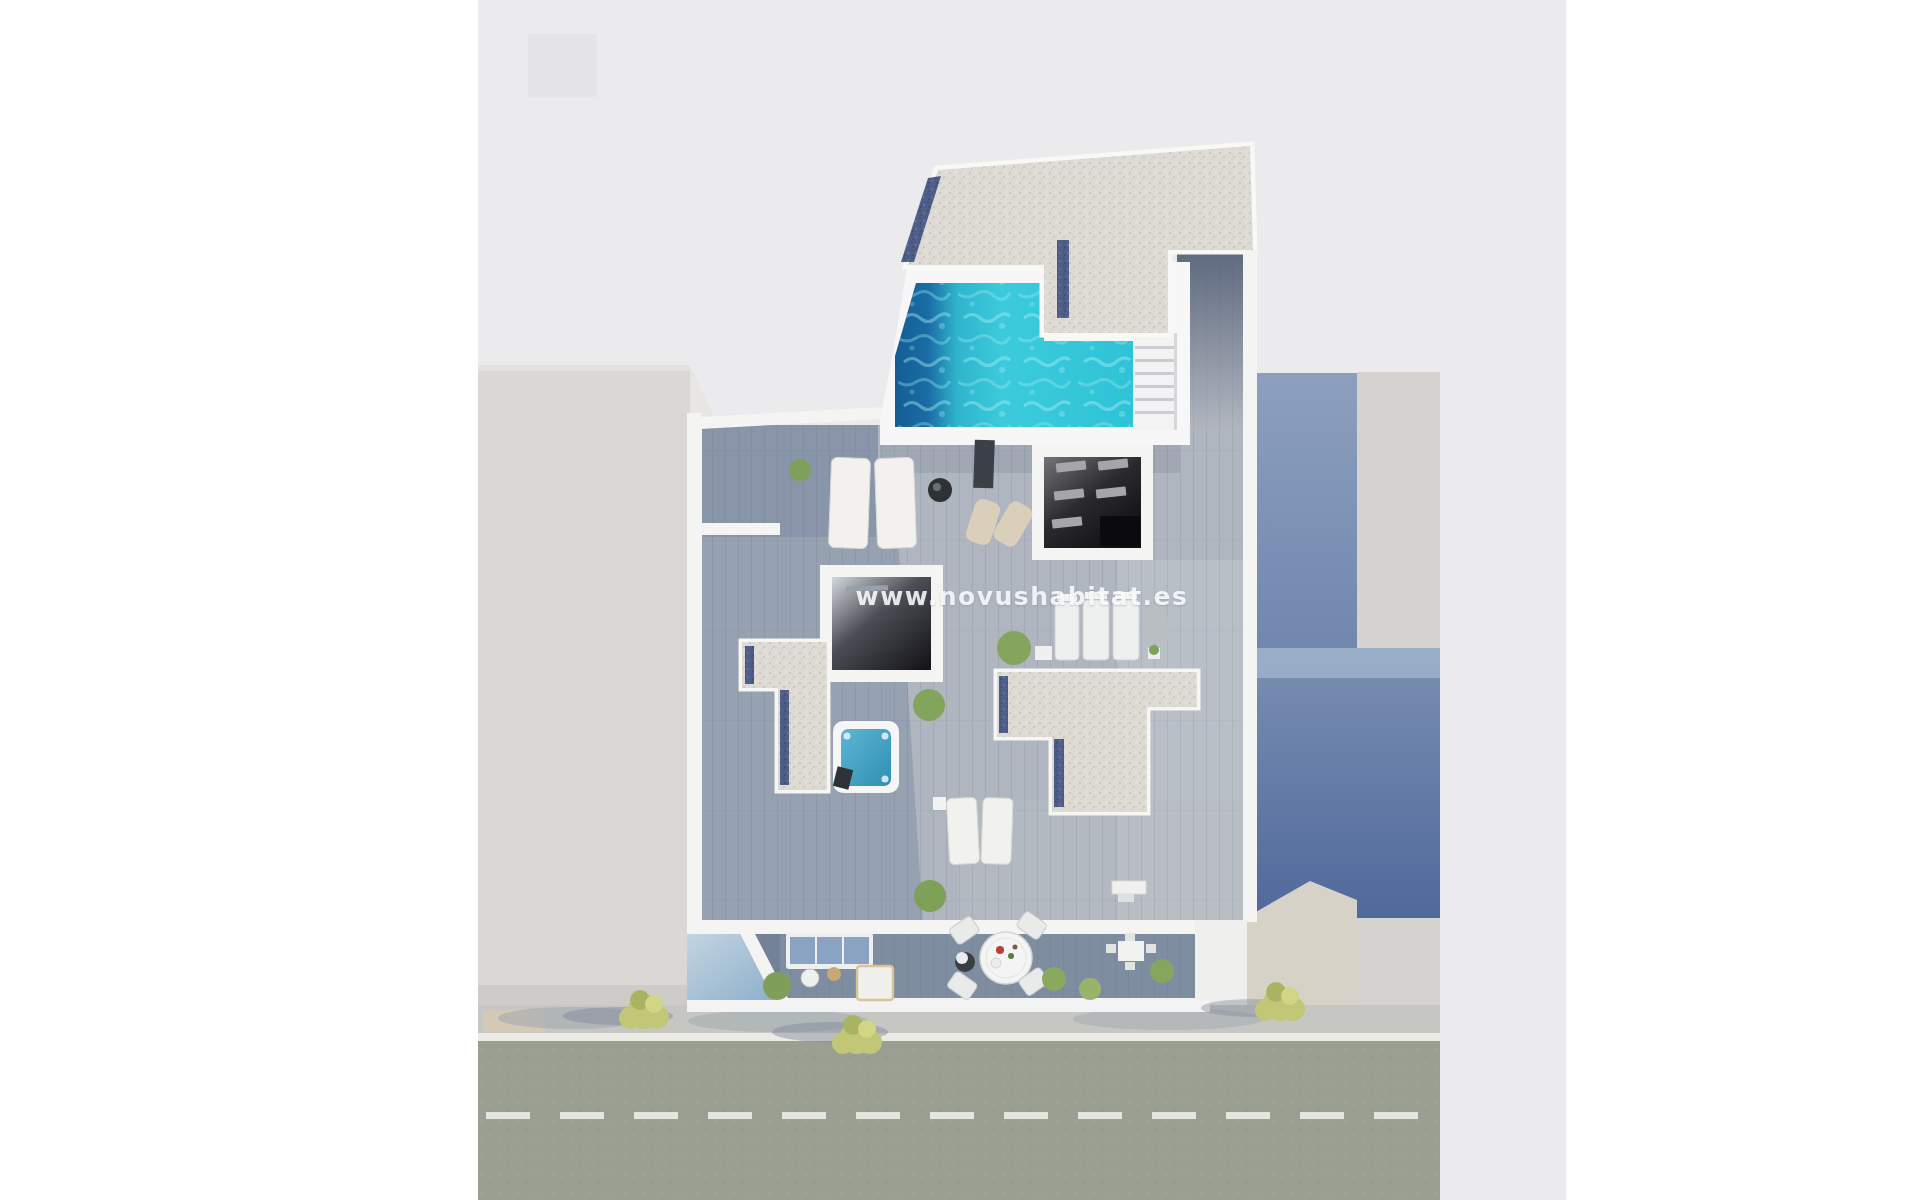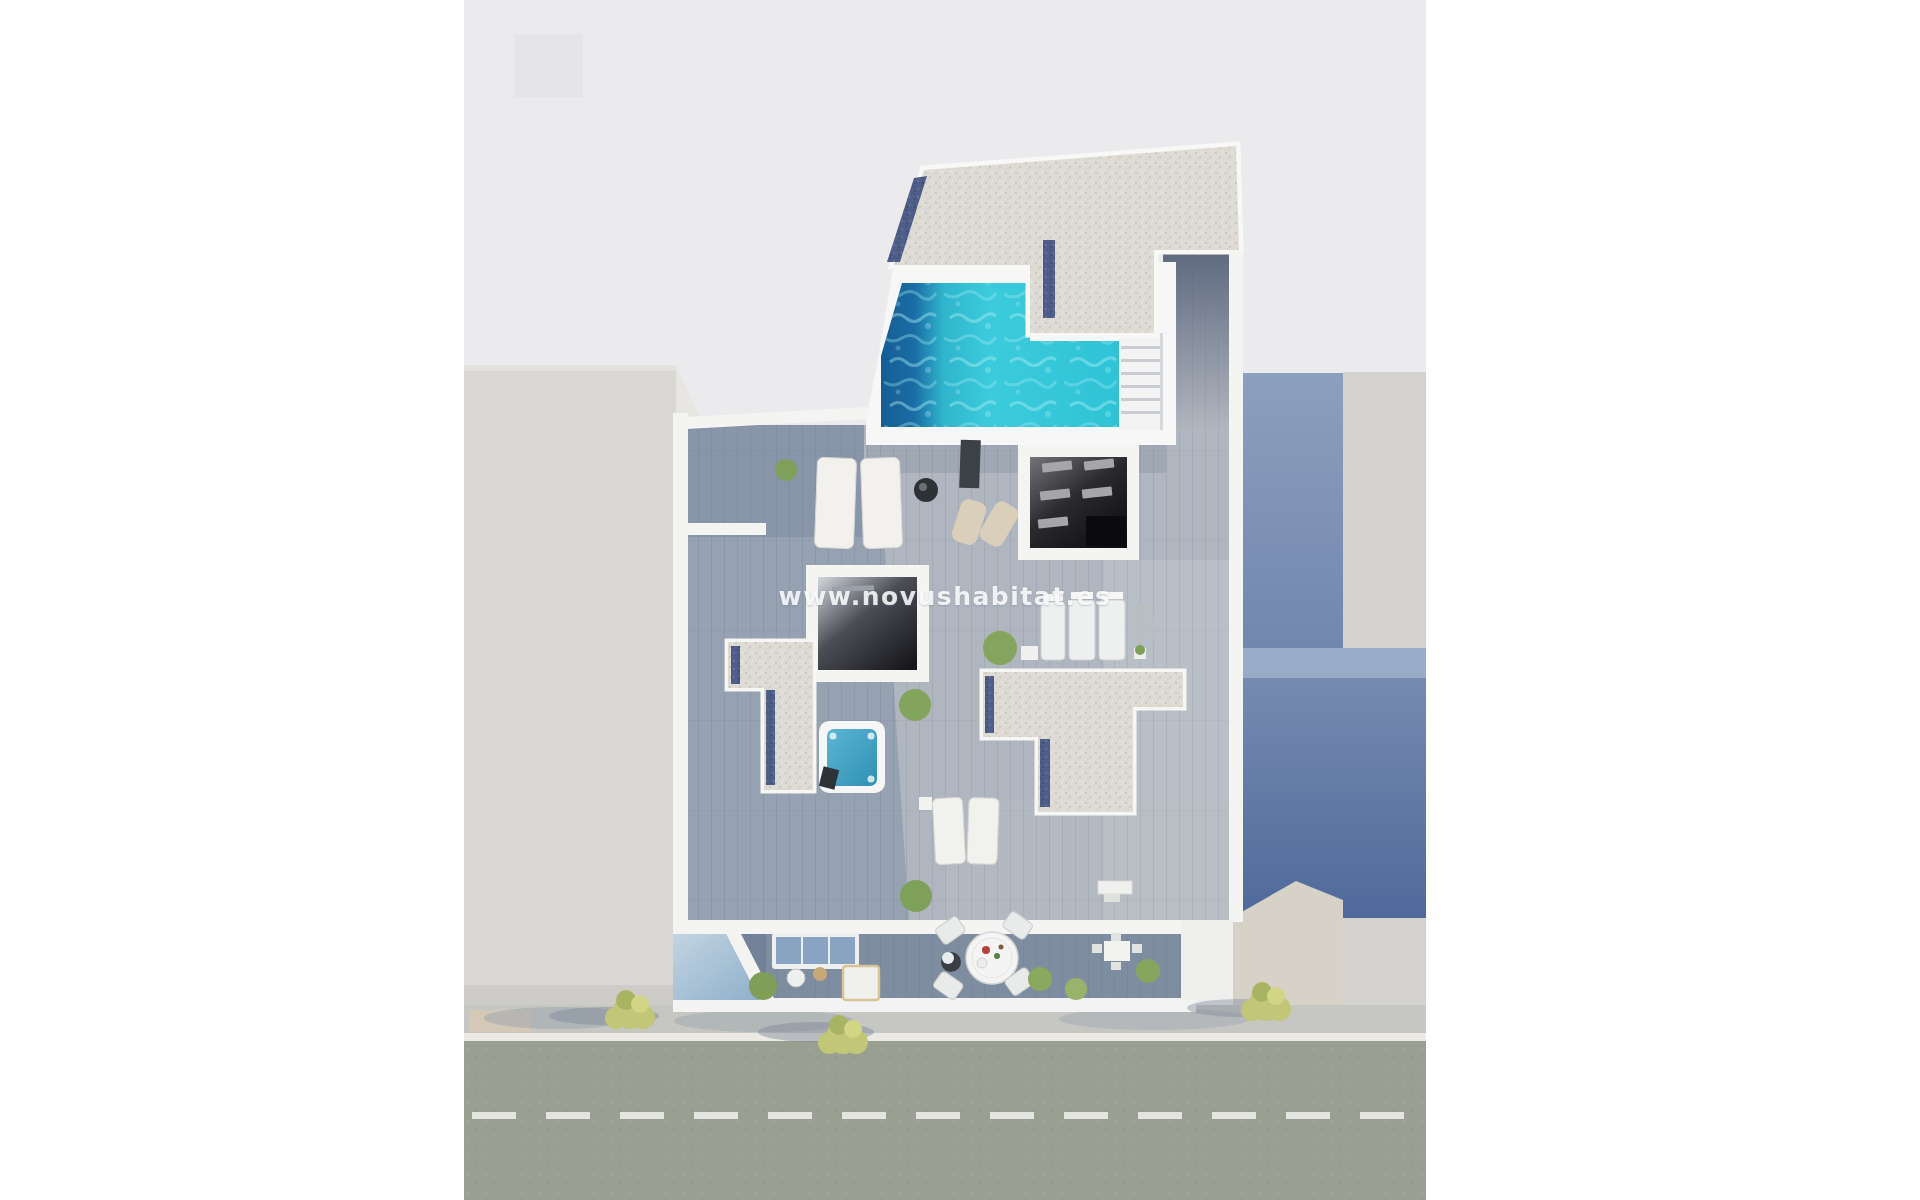--- a/index.html
+++ b/index.html
@@ -1,18 +1,18 @@
 <!DOCTYPE html>
 <html><head>
 <meta charset="utf-8">
 <style>
   html,body{margin:0;padding:0;background:#ffffff;}
   .canvas{position:relative;width:1920px;height:1200px;background:#ffffff;overflow:hidden;
           font-family:"DejaVu Sans", sans-serif;}
-  .photo{position:absolute;left:464px;top:0;width:962px;height:1200px;background:#ebebed;overflow:hidden;}
+  .photo{position:absolute;left:478px;top:0;width:1088px;height:1200px;background:#ebebed;overflow:hidden;}
   .photo svg{position:absolute;left:0;top:0;display:block;}
   .watermark{position:absolute;left:50%;top:582px;transform:translateX(-50%);
              font-weight:700;font-size:25px;letter-spacing:1.5px;white-space:nowrap;
              color:rgba(255,255,255,0.85);text-shadow:0 1px 2px rgba(110,120,145,0.35);}
 </style>
 </head>
 <body>
 
 <div class="canvas">
   <div class="photo">

